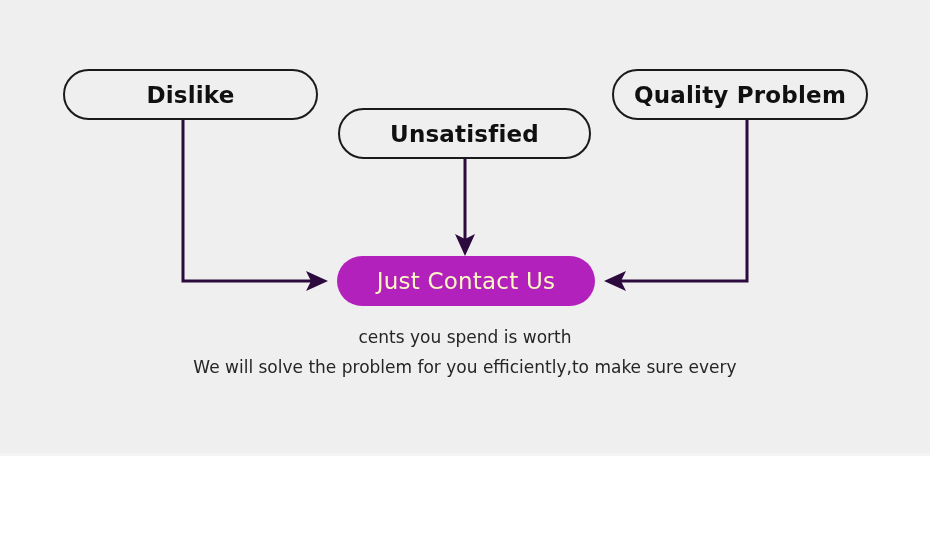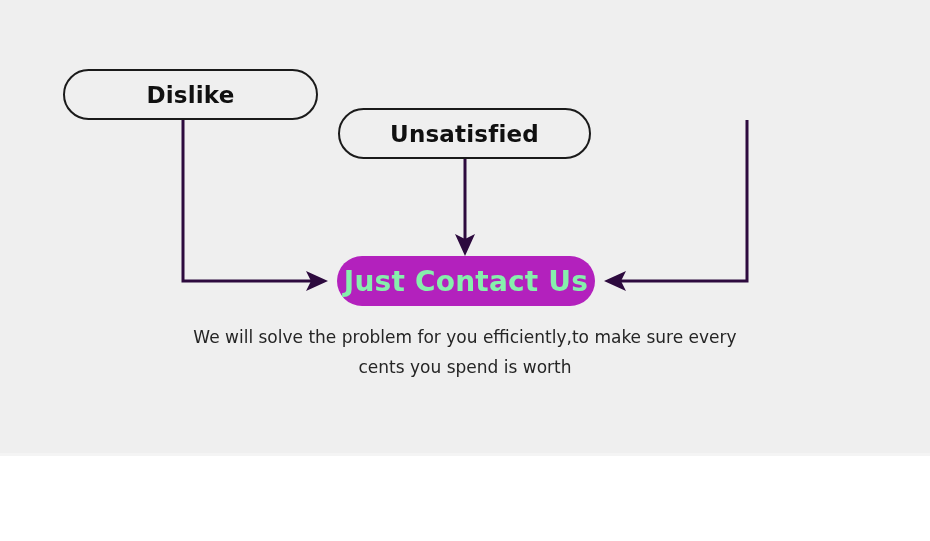--- a/index.html
+++ b/index.html
@@ -71,23 +71,23 @@
     width: 258px;
     height: 50px;
     border-radius: 25px;
     background: #b321bd;
     display: flex;
     align-items: center;
     justify-content: center;
   }
   #cta-pill .cta-label {
     font-family: "DejaVu Sans", sans-serif;
-    font-weight: bold;
-    font-size: 28px;
-    color: #86efac;
+    font-weight: normal;
+    font-size: 23px;
+    color: #fef9c3;
     white-space: nowrap;
     letter-spacing: 0.2px;
   }
 
   #caption {
     position: absolute;
     left: 130px;
     top: 322px;
     width: 670px;
     text-align: center;
@@ -119,23 +119,26 @@
   </svg>
 
   <div class="src-box" id="box-dislike">
     <span class="label">Dislike</span>
   </div>
 
   <div class="src-box" id="box-unsatisfied">
     <span class="label">Unsatisfied</span>
   </div>
 
+  <div class="src-box" id="box-quality">
+    <span class="label">Quality Problem</span>
+  </div>
 
   <div id="cta-pill">
     <span class="cta-label">Just Contact Us</span>
   </div>
 
   <div id="caption">
+    <span class="cap-line">cents you spend is worth</span>
     <span class="cap-line">We will solve the problem for you efficiently,to make sure every</span>
-    <span class="cap-line">cents you spend is worth</span>
   </div>
 
 </div>
 
 </body></html>

